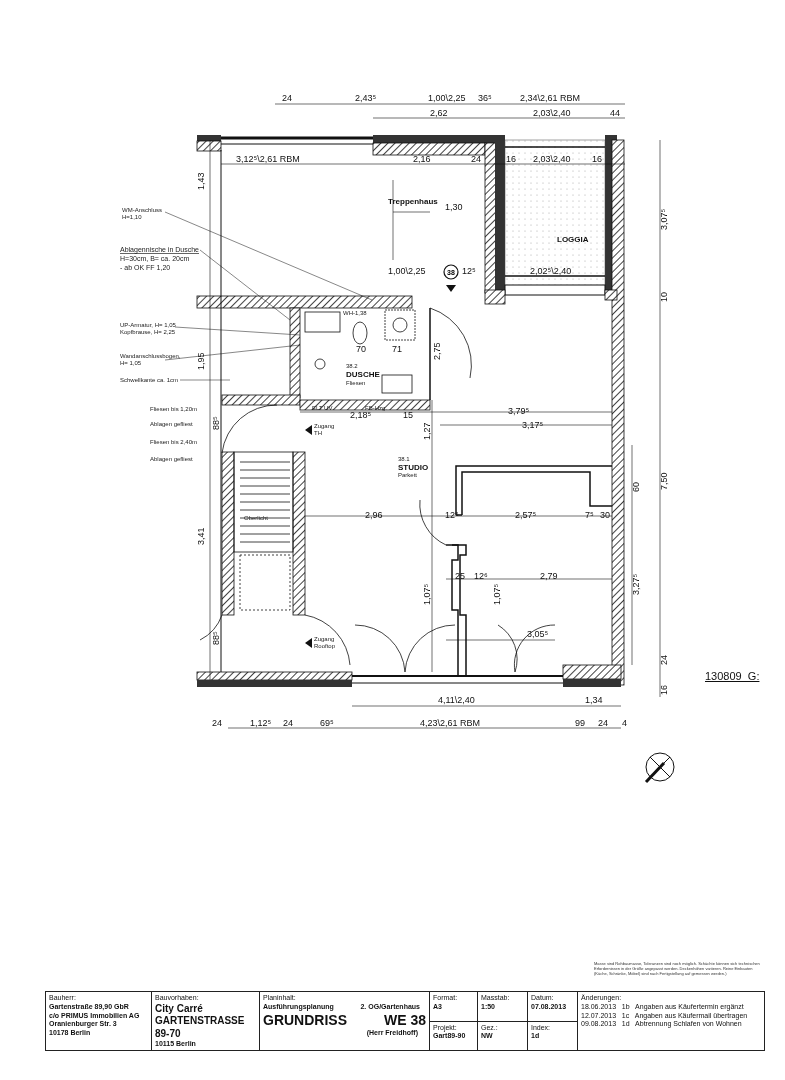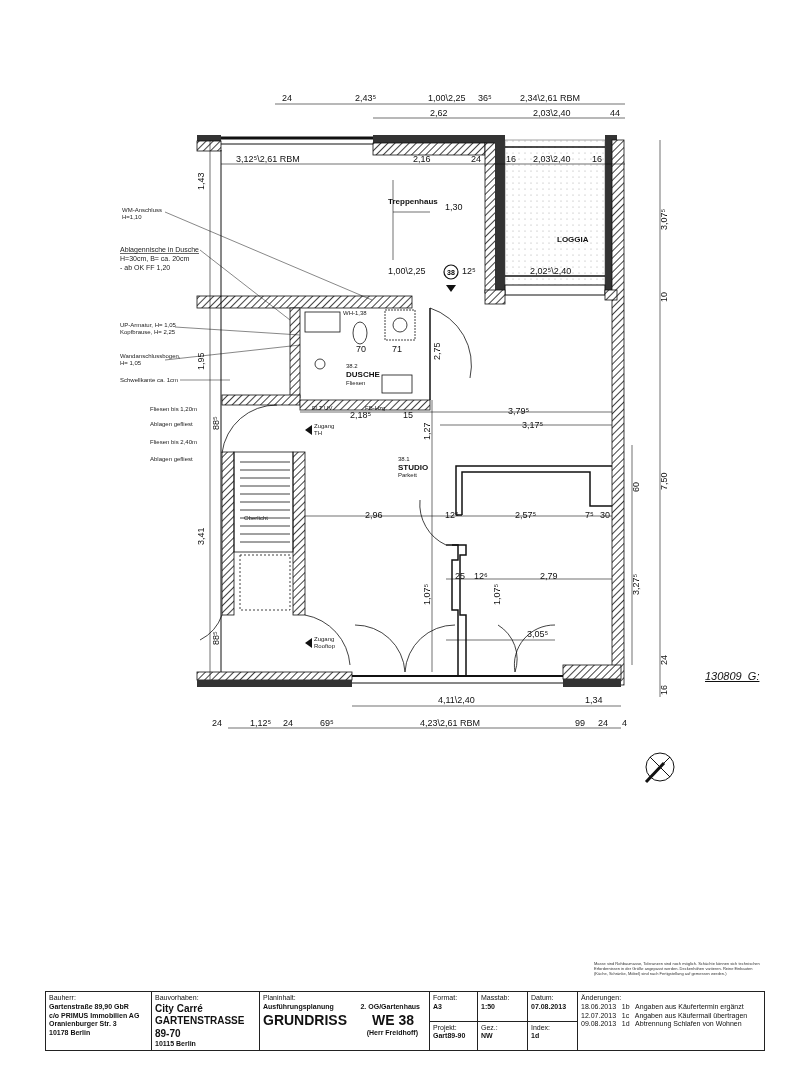--- a/index.html
+++ b/index.html
@@ -14,21 +14,21 @@
         border:1px solid #222; display:flex; font-size:7px; line-height:1.25; }
   .tb .cell { border-right:1px solid #222; padding:2px 3px; box-sizing:border-box; }
   .tb .cell:last-child { border-right:none; }
   .tb .b { font-weight:bold; }
   .tb .big { font-size:14px; font-weight:bold; }
   .tb .mid { font-size:10px; font-weight:bold; }
   .split { display:flex; flex-direction:column; padding:0 !important; }
   .split > div { flex:1; padding:2px 3px; }
   .split > div + div { border-top:1px solid #222; }
   .note { position:absolute; left:594px; top:962px; width:170px; font-size:4px; line-height:1.2; color:#333; }
-  .ref { position:absolute; left:705px; top:670px; font-size:11px; text-decoration:underline;font-style:italic; }
+  .ref { position:absolute; left:705px; top:670px; font-size:11px; text-decoration:underline; }
 </style>
 </head>
 <body>
 
 <svg width="785" height="1080" viewBox="0 0 785 1080">
   <defs>
     <pattern id="hatch" width="5" height="5" patternUnits="userSpaceOnUse" patternTransform="rotate(45)">
       <rect width="5" height="5" fill="#fff"></rect>
       <line x1="0" y1="0" x2="0" y2="5" stroke="#111" stroke-width="1.6"></line>
     </pattern>
@@ -289,21 +289,21 @@
     <div class="b">10115 Berlin</div>
   </div>
   <div class="cell" style="width:170px;position:relative">
     <div>Planinhalt:</div>
     <div style="display:flex;justify-content:space-between">
       <span class="b">Ausführungsplanung</span>
       <span class="b" style="margin-right:6px">2. OG/Gartenhaus</span>
     </div>
     <div style="display:flex;justify-content:space-between;align-items:flex-end">
       <span class="big">GRUNDRISS</span>
-      <span class="big" style="margin-right:12px">WE 38</span>
+      <span class="big" style="margin-right:0">WE 38</span>
     </div>
     <div style="text-align:right;margin-right:8px" class="b">(Herr Freidhoff)</div>
   </div>
   <div class="cell split" style="width:48px">
     <div>
         <div>Format:</div>
         <div class="b">A3</div>
       </div>
     <div>
         <div>Projekt:</div>

